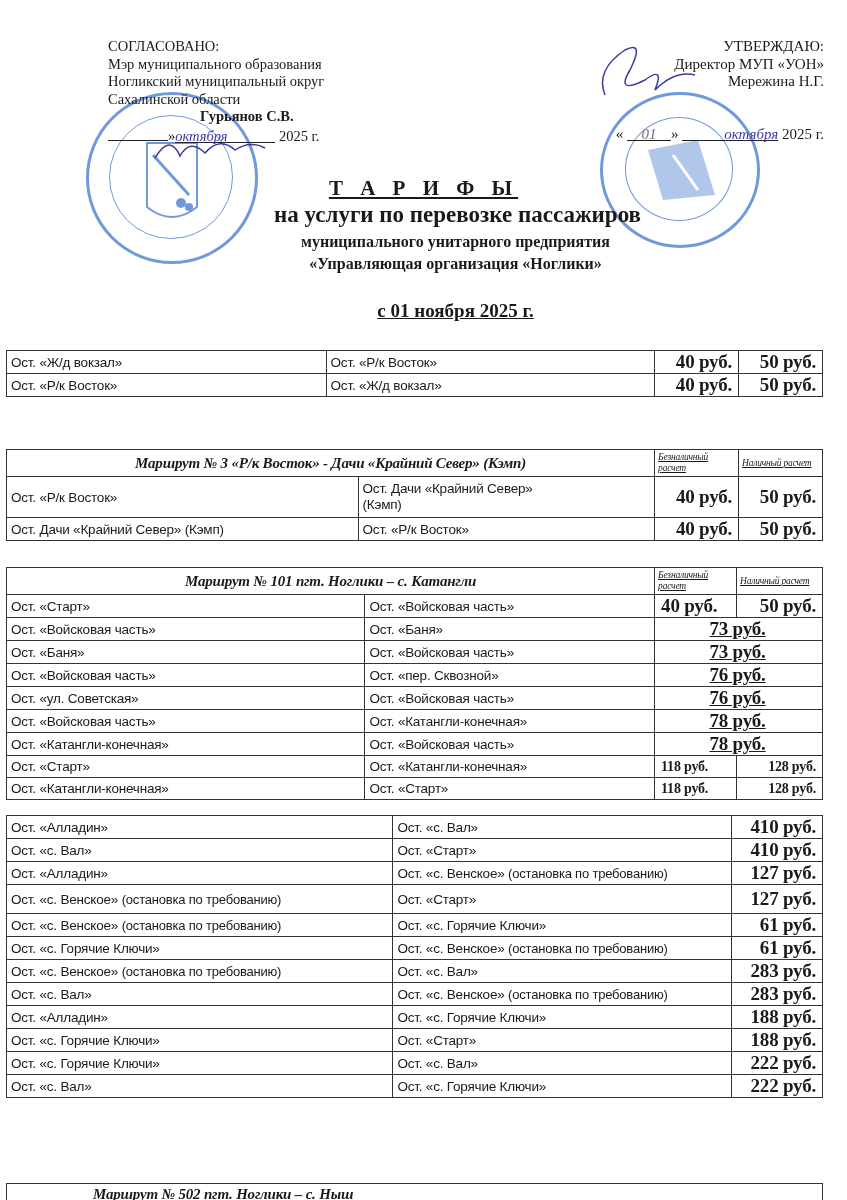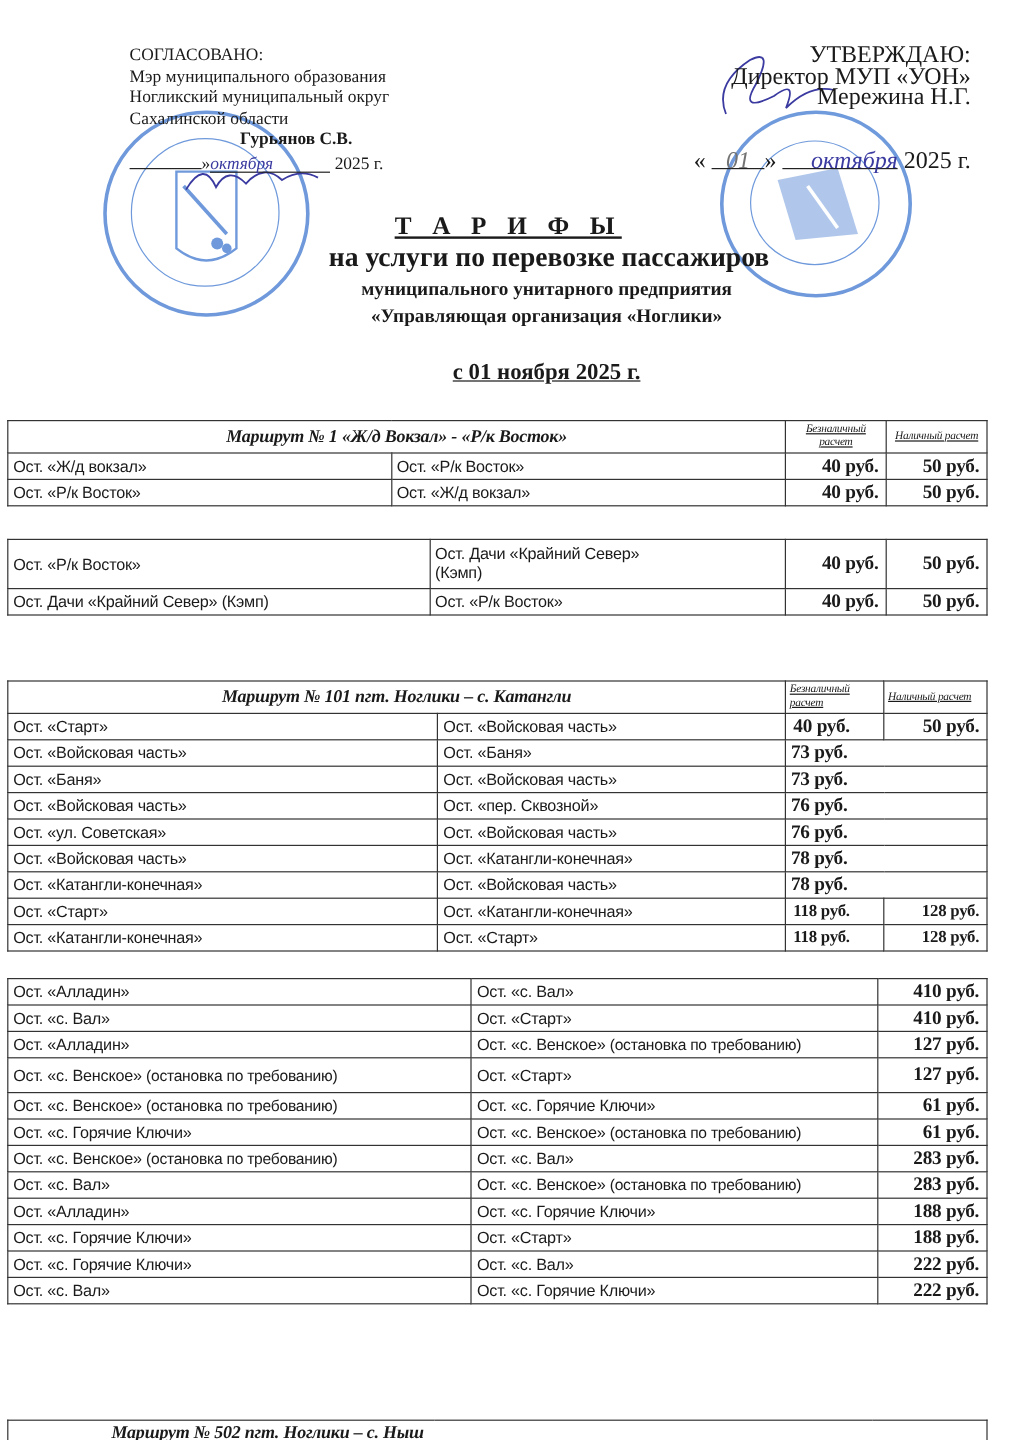--- a/index.html
+++ b/index.html
@@ -1,38 +1,38 @@
 <!DOCTYPE html>
 <html><head>
 <meta charset="utf-8">
 <style>
   html, body { margin:0; padding:0; background:#fff; }
   body { width:847px; height:1200px; position:relative; overflow:hidden; font-family:"Liberation Serif", serif; color:#1a1a1a; }
   .abs { position:absolute; }
   .hdr-left { left:108px; top:38px; font-size:14.5px; line-height:17.5px; }
-  .hdr-right { right:38px; top:38px; font-size:20px; line-height:17.5px; text-align:right; }
+  .hdr-right { right:23px; top:38px; font-size:15px; line-height:17.5px; text-align:right; }
   .line { white-space:nowrap; }
   .sig-date { white-space:nowrap; }
   .ul { display:inline-block; border-bottom:1px solid #222; height:14px; vertical-align:baseline; }
   .title-block { left:0; width:847px; text-align:center; }
   .t-main { top:176px; font-size:21px; font-weight:bold; letter-spacing:6px; text-decoration:underline; }
   .t-sub1 { top:202px; font-size:23px; font-weight:bold; padding-left:34px; }
   .t-sub2 { top:233px; font-size:16px; font-weight:bold; padding-left:32px; }
   .t-sub3 { top:255px; font-size:16px; font-weight:bold; padding-left:32px; }
   .t-date { top:300px; font-size:19px; font-weight:bold; text-decoration:underline; padding-left:32px; }
 
   table.tariff { position:absolute; left:6px; width:817px; border-collapse:collapse; font-family:"Liberation Sans", sans-serif; font-stretch:condensed; }
   table.tariff td { border:1px solid #333; padding:0 4px; font-size:13.5px; height:21px; vertical-align:middle; white-space:nowrap; letter-spacing:-0.2px; }
   table.tariff td.route { font-family:"Liberation Serif", serif; font-weight:bold; font-style:italic; font-size:15px; text-align:center; height:26px; }
   table.tariff td.route.left { text-align:left; padding-left:110px; }
   table.tariff td.route.left2 { text-align:left; padding-left:86px; }
   table.tariff td.pay { font-family:"Liberation Serif", serif; font-style:italic; font-size:9.5px; line-height:11px; padding:1px 3px; white-space:normal; }
   table.tariff td.pay span { text-decoration:underline; }
-  table.tariff td.price { font-family:"Liberation Serif", serif; font-weight:bold; font-size:16px; text-align:right; padding-right:6px; }
-  table.tariff td.price.c { text-align:left; }
+  table.tariff td.price { font-family:"Liberation Serif", serif; font-weight:bold; font-size:19px; text-align:right; padding-right:6px; }
+  table.tariff td.price.c { text-align:center;text-decoration:underline; }
   table.tariff td.price.lt { text-align:left; padding-left:6px; }
   .small { font-size:13px; }
 
   
   .stamp { position:absolute; border-radius:50%; border:3px solid #3f78d0; opacity:0.75; }
   .stamp .inner { position:absolute; border-radius:50%; border:1.5px solid #3f78d0; }
   .stamp svg { position:absolute; left:0; top:0; }
   .sig { position:absolute; }
 </style>
 </head>
@@ -94,25 +94,20 @@
 <div class="abs title-block t-date">с 01 ноября 2025 г.</div>
 
 <table class="tariff" style="top:350px;">
   <colgroup>
       <col style="width:320px">
       <col style="width:329px">
       <col style="width:84px">
       <col style="width:84px">
     </colgroup>
   <tbody>
-      <tr>
-    <td class="route" colspan="2">Маршрут № 1 «Ж/д Вокзал» - «Р/к Восток»</td>
-    <td class="pay" style="text-align:center;"><span>Безналичный расчет</span></td>
-    <td class="pay" style="text-align:center;"><span>Наличный расчет</span></td>
-  </tr>
   <tr>
     <td>Ост. «Ж/д вокзал»</td>
     <td>Ост. «Р/к Восток»</td>
     <td class="price">40 руб.</td>
     <td class="price">50 руб.</td>
   </tr>
   <tr>
     <td>Ост. «Р/к Восток»</td>
     <td>Ост. «Ж/д вокзал»</td>
     <td class="price">40 руб.</td>
@@ -122,20 +117,25 @@
   </table>
 
 <table class="tariff" style="top:449px;">
   <colgroup>
       <col style="width:352px">
       <col style="width:297px">
       <col style="width:84px">
       <col style="width:84px">
     </colgroup>
   <tbody>
+      <tr>
+    <td class="route" colspan="2">Маршрут № 3 «Р/к Восток» - Дачи «Крайний Север» (Кэмп)</td>
+    <td class="pay"><span>Безналичный расчет</span></td>
+    <td class="pay"><span>Наличный расчет</span></td>
+  </tr>
   <tr>
     <td style="height:40px;">Ост. «Р/к Восток»</td>
     <td style="line-height:16px;">
       <div>Ост. Дачи «Крайний Север»</div>
       <div>(Кэмп)</div>
     </td>
     <td class="price">40 руб.</td>
     <td class="price">50 руб.</td>
   </tr>
   <tr>

